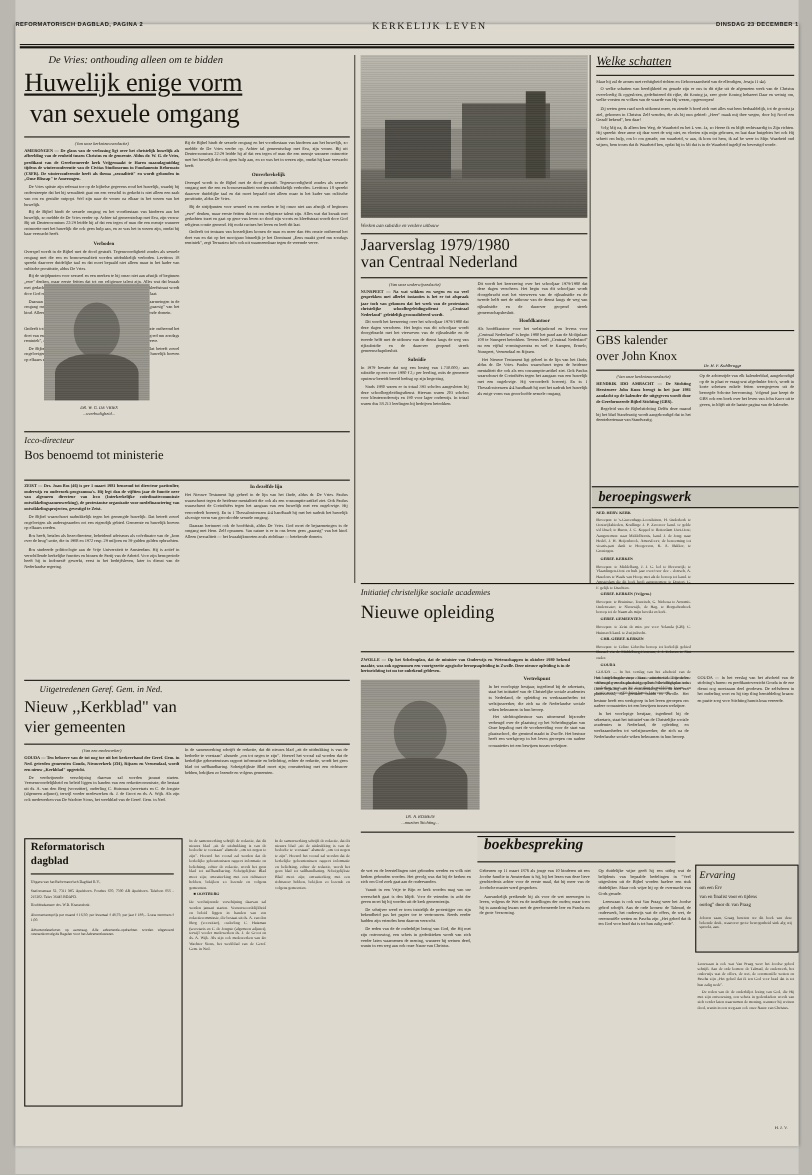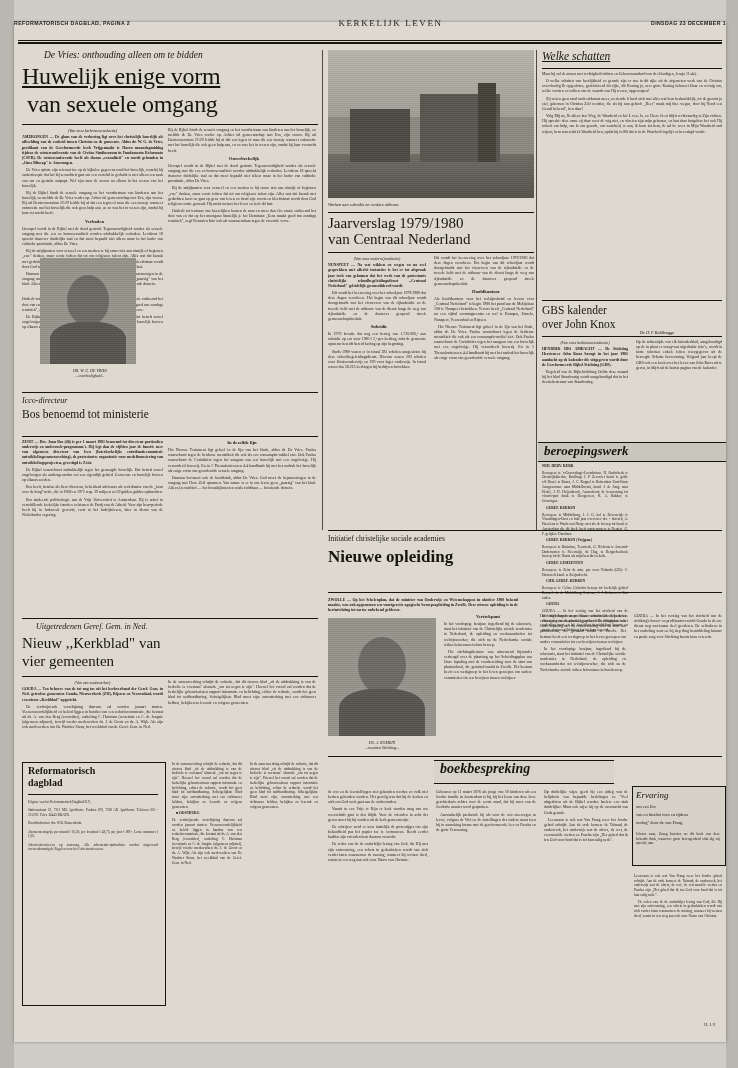--- a/index.html
+++ b/index.html
@@ -318,22 +318,22 @@
     <p class="first">Beroepen: te Bruinisse, Teuwisch, G. Nieboua te Arnemit-Onderwater; te Sleeuwijk, de Hag, te Bergschenhoek beroep tot de Naam als mijn bereikt en kerk.</p>
     <p style="font-weight:bold;">GEREF. GEMEENTEN</p>
     <p class="first">Beroepen: te Zeist de min. pre voor Yolanda (GB); C. Huinsvelt kand. te Zwijndrecht.</p>
     <p style="font-weight:bold;">CHR. GEREF. KERKEN</p>
     <p class="first">Beroepen: te Celine Gebrohu beroep tot kerkelijk gebied Brussel via de Middelburg-Centrum, J. J. Eckeren te Sint ouder.</p>
     <p style="font-weight:bold;">GOUDA</p>
     <p class="first">GOUDA — In het verslag van het afscheid van de stichting's huren- en predikantoverzicht Gouda in de ene dienst nog moeizaam deel geodesen. De zelfsderen in het ouderling wort en hij tiep tling bemiddeling kraam- en pastie zorg voor Stichting huruis kraa vereerde.</p>
   </div>
 
   <div class="rule thin" style="left:328px; top:530px; width:394px;"></div>
-  <div class="hl" style="left:328px; top:534px; font-size:7.5px;">Initiatief christelijke sociale academies</div>
-  <div class="hl headline2" style="left:328px; top:548px; width:250px; font-size:17px;font-weight:bold;">Nieuwe opleiding</div>
+  <div class="hl" style="left:328px; top:534px; font-style:italic; font-size:7.5px;">Initiatief christelijke sociale academies</div>
+  <div class="hl headline2" style="left:328px; top:548px; width:250px; font-size:17px;">Nieuwe opleiding</div>
   <div class="rule thin" style="left:328px; top:592px; width:394px;"></div>
 
   <div class="col" style="left:328px; top:598px; width:190px;">
     <p class="first lead">ZWOLLE — Op het Schelenplan, dat de minister van Onderwijs en Wetenschappen in oktober 1980 bekend maakte, was ook opgenomen een voortgezette agogische beroepsopleiding in Zwolle. Deze nieuwe opleiding is in de herinrichting tot nu toe onbekend gebleven.</p>
   </div>
 
   <div class="portrait" style="left:328px; top:618px; width:108px; height:118px;">
     <div class="head"></div>
       <div class="body"></div>
       <div class="scan-lines"></div>

